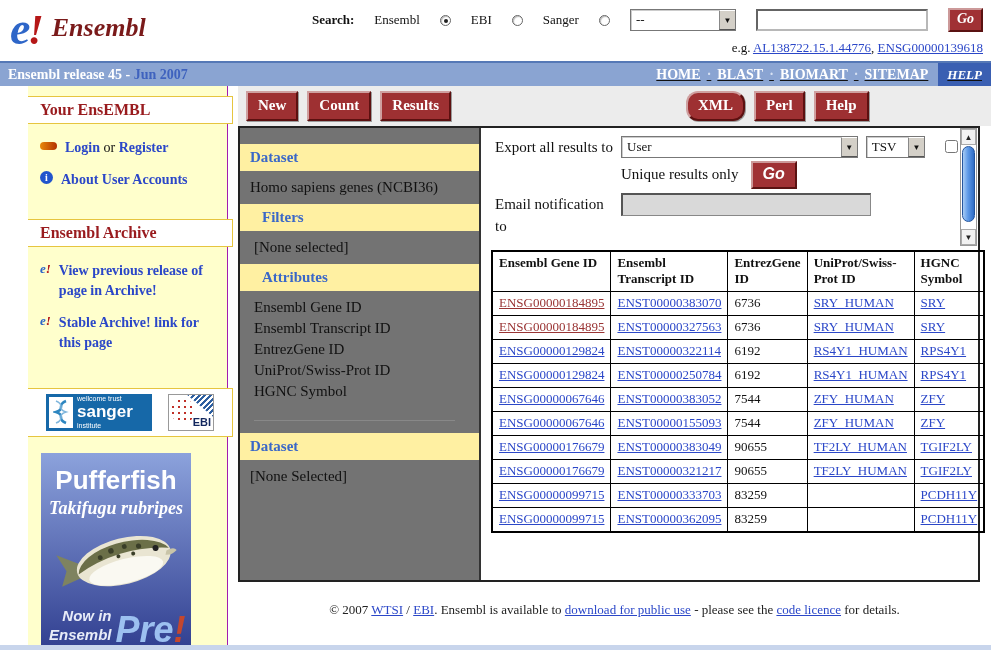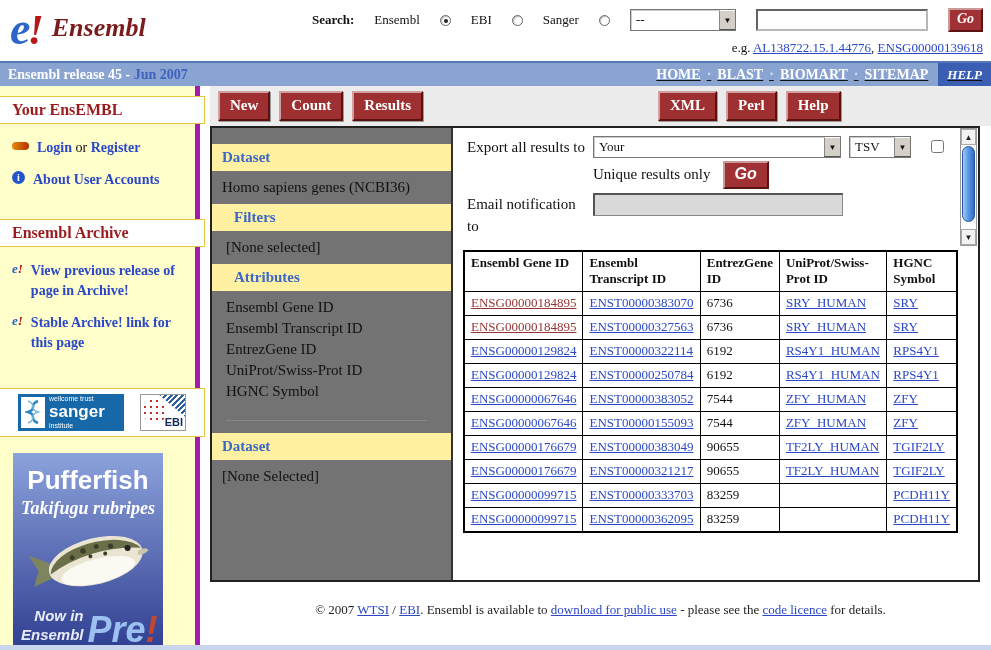--- a/index.html
+++ b/index.html
@@ -38,21 +38,21 @@
   .release { font-weight:bold; font-size:14px; color:#fff; }
   .release .date { color:#3E62BE; }
   .nav { display:flex; align-items:center; height:100%; font-weight:bold; font-size:14px;text-decoration:underline; }
   .nav a { color:#fff; text-decoration:none; }
   .nav .dot { color:#D7E1F2; margin:0 6px; }
   .help-box { margin-left:10px; height:100%; display:flex; align-items:center; padding:0 9px;
               background:#3A5FB2; color:#fff; font:italic bold 13px "Liberation Serif", serif; }
 
   
   .content { display:flex; height:564px; }
-  .sidebar { width:200px; background:#FFFFCC; border-right:5px solid #a21caf; position:relative; flex:none; }
+  .sidebar { width:200px; background:#FFFFCC; border-right:1px solid #a21caf; position:relative; flex:none;margin-left:28px; }
   .gap-col { width:10px; background:#fff; flex:none; }
   .main { flex:1; background:#fff; min-width:0; }
 
   
   .side-band { background:#fff; border:1px solid #E6C53F; border-left:none; width:205px;
                padding:4px 0 4px 12px; font-weight:bold; font-size:16px; color:#991B1E; margin-top:10px; position:relative; z-index:2; }
   .side-sec { padding:14px 8px 6px 12px; font-size:14px; font-weight:bold; }
   .side-item { display:flex; align-items:flex-start; gap:8px; margin-bottom:12px; line-height:1.45; }
   .side-item a { color:#2B47C8; text-decoration:none; }
   .key-icon { flex:none; width:17px; height:8px; margin-top:4px; border-radius:4px;
@@ -84,21 +84,21 @@
   .ad-nowin { font:italic bold 15px "Liberation Sans", sans-serif; color:#E8ECF8; line-height:1.25; }
   .ad-pre { font:italic bold 36px "Liberation Sans", sans-serif; color:#9CC0F0; line-height:.8; margin-left:4px; }
   .ad-pre b { color:#C4472E; }
 
   
   .toolbar { height:40px; background:#ECECEC; display:flex; align-items:center; padding-left:8px; }
   .tb-btn { background:#9E3032; color:#fff; font:bold 15px "Liberation Serif", serif; padding:4px 10px 5px;
             border-top:2px solid #CFA0A0; border-left:2px solid #CFA0A0;
             border-right:2px solid #5C1010; border-bottom:2px solid #5C1010;
             box-shadow:1px 1px 0 #9a9a9a; margin-right:9px; cursor:pointer; }
-  .tb-btn.first-right { margin-left:226px; }
+  .tb-btn.first-right { margin-left:226px;border-radius:12px; }
 
   
   .panel { display:flex; border:2px solid #222; height:456px; margin-right:11px; }
   .summary { width:241px; flex:none; background:#737373; border-right:2px solid #333; padding-top:16px; font-size:15px; }
   .sum-band { background:#FFF0A2; color:#3A67C8; font-weight:bold; padding:5px 10px; }
   .sum-band.indent { padding-left:22px; }
   .sum-value { padding:8px 10px; }
   .sum-value.indent { padding-left:14px; }
   .attr-list { padding:6px 0 2px 14px; }
   .attr-list div { padding:2px 0; }
@@ -309,21 +309,21 @@
 
           <div class="vscroll">
             <div class="vs-btn">▲</div>
             <div class="vs-thumb"></div>
             <div class="vs-btn" style="position:absolute;bottom:0;left:0;right:0">▼</div>
           </div>
 
           <div class="exp-row">
             <span class="exp-label">Export  all results to</span>
             <span class="fakeselect sel-file">
-              <span class="fs-text">Your</span>
+              <span class="fs-text">User</span>
               <span class="fs-btn">▼</span>
             </span>
             <span class="fakeselect sel-tsv">
               <span class="fs-text">TSV</span>
               <span class="fs-btn">▼</span>
             </span>
             <input type="checkbox" class="exp-check" style="">
           </div>
 
           <div class="exp-row2">

